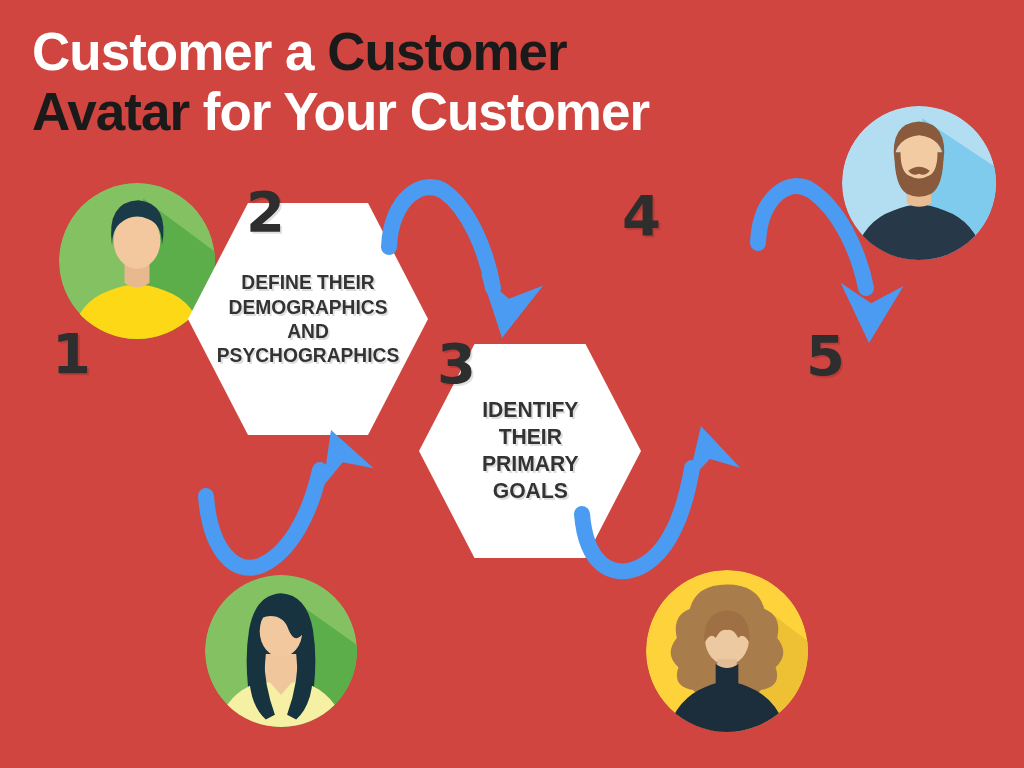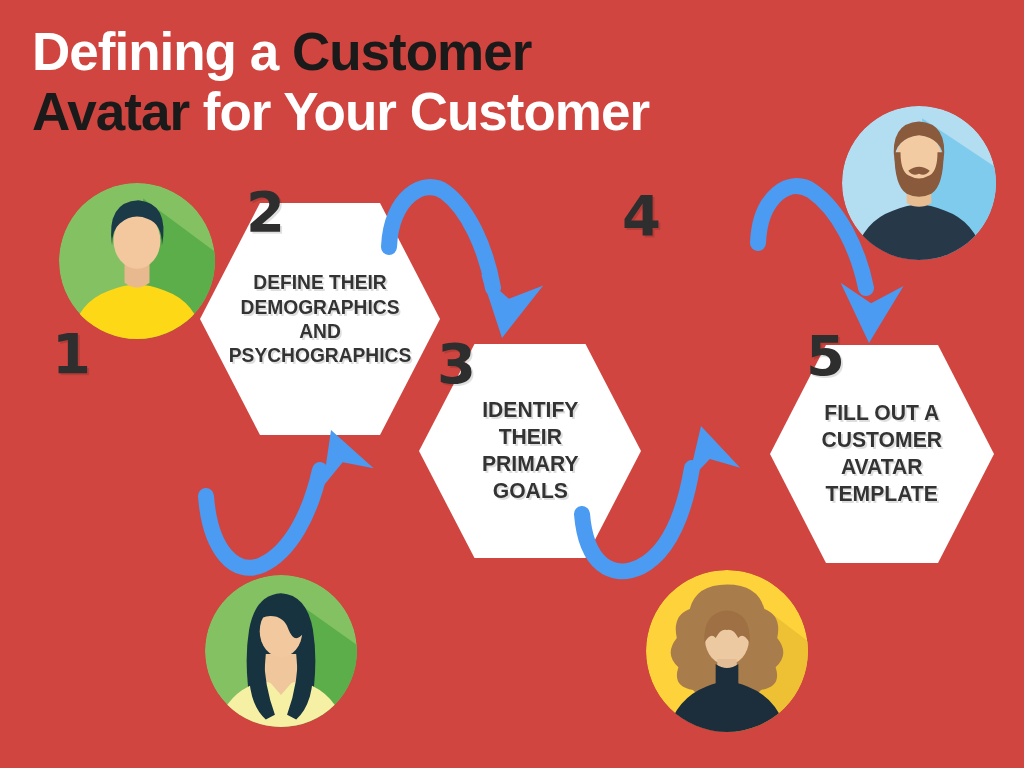--- a/index.html
+++ b/index.html
@@ -41,21 +41,21 @@
   #arrows{position:absolute;left:0;top:0;z-index:3;pointer-events:none;}
   .arrow-shaft{fill:none;stroke:var(--arrow,#4a9bf1);stroke-width:16;stroke-linecap:round;}
   .arrow-head{fill:var(--arrow,#4a9bf1);stroke:none;}
 </style>
 </head>
 <body>
 
 <div id="stage" style="--bg: #d0453f; --hex: #ffffff; --arrow: #4a9bf1; --title-white: #ffffff; --title-dark: #1a1a1a; --step-text: #333333; --number: #2e2e2e;">
 
   <div class="title">
-    <div><span class="seg white">Defining a </span><span class="seg dark">Customer</span></div>
+    <div><span class="seg white">Customer a </span><span class="seg dark">Customer</span></div>
     <div><span class="seg dark">Avatar</span><span class="seg white"> for Your Customer</span></div>
   </div>
 
   <div class="avatar" style="left:59px;top:183px;">
     <svg width="156" height="156" viewBox="0 0 100 100">
       <defs>
           <clipPath id="c1">
             <circle cx="50" cy="50" r="50"></circle>
           </clipPath>
         </defs>
@@ -125,42 +125,34 @@
         <path d="M42 48 L58 48 L58 63 Q50 68 42 63 Z" fill="#e9bd92"></path>
         <ellipse cx="50" cy="35" rx="15" ry="17.5" fill="#f3cba2"></ellipse>
         <path d="M34 36 Q31 11 50 10 Q69 11 66 36 Q66 21 50 19 Q34 21 34 36 Z" fill="#8a5a3d"></path>
         <path d="M34 30 Q34 52 42 57 Q50 61 58 57 Q66 52 66 30 L62 30 Q62 42 57 45 Q50 49 43 45 Q38 42 38 30 Z" fill="#8a5a3d"></path>
         <path d="M42 45 Q50 52 58 45 Q58 54 50 56 Q42 54 42 45 Z" fill="#8a5a3d"></path>
         <path d="M43 42 Q50 37 57 42 Q54 46 50 44 Q46 46 43 42 Z" fill="#8a5a3d"></path>
       </g>
     </svg>
   </div>
 
-  <div class="hex small-text" style="left:200px;top:203px;width:240px;height:232px;">
+  <div class="hex small-text" style="left:188px;top:203px;width:240px;height:232px;">
     <div class="lines">
       <div>DEFINE THEIR</div>
         <div>DEMOGRAPHICS</div>
         <div>AND</div>
         <div>PSYCHOGRAPHICS</div>
     </div>
   </div>
   <div class="hex" style="left:419px;top:344px;width:222px;height:214px;">
     <div class="lines">
       <div>IDENTIFY</div>
         <div>THEIR</div>
         <div>PRIMARY</div>
         <div>GOALS</div>
-    </div>
-  </div>
-  <div class="hex" style="left:770px;top:345px;width:224px;height:218px;">
-    <div class="lines">
-      <div>FILL OUT A</div>
-        <div>CUSTOMER</div>
-        <div>AVATAR</div>
-        <div>TEMPLATE</div>
     </div>
   </div>
 
   <div class="stepnum" style="left:52px;top:326px;">1</div>
   <div class="stepnum" style="left:246px;top:184px;">2</div>
   <div class="stepnum" style="left:437px;top:336px;">3</div>
   <div class="stepnum" style="left:622px;top:188px;">4</div>
   <div class="stepnum" style="left:806px;top:328px;">5</div>
 
   <svg id="arrows" width="1024" height="768" viewBox="0 0 1024 768">

